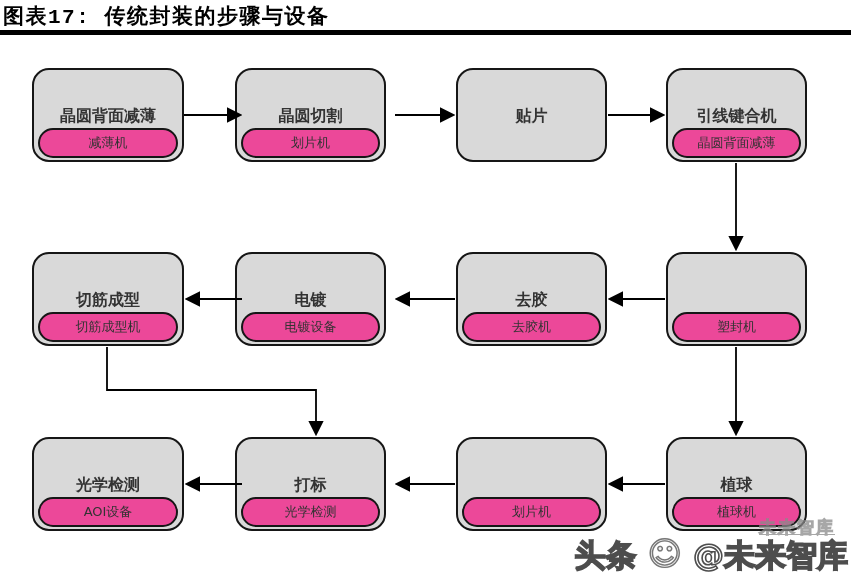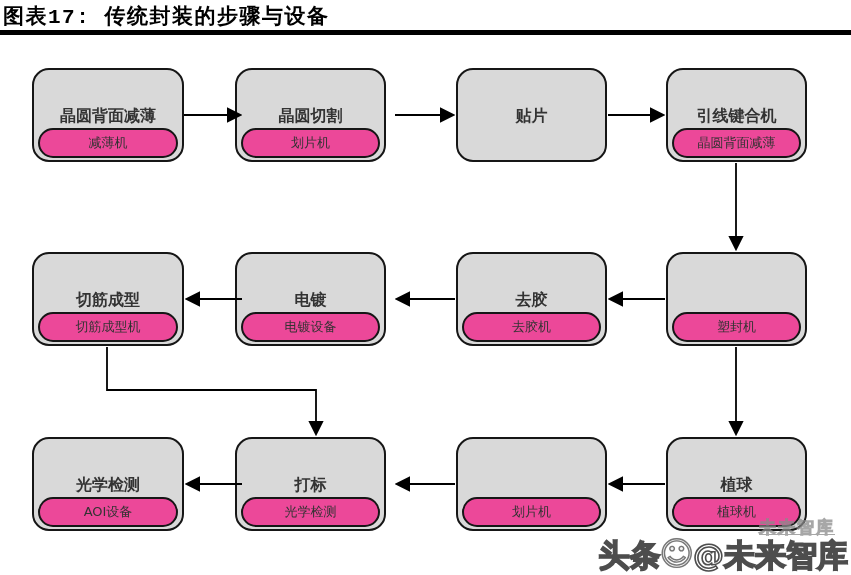--- a/index.html
+++ b/index.html
@@ -40,21 +40,21 @@
     display: flex; align-items: center; justify-content: center;
     font-size: 13px; color: #333; white-space: nowrap;
   }
 
   
   .arrows { position: absolute; left: 0; top: 0; width: 851px; height: 575px; pointer-events: none; }
 
   
   .watermark {
     position: absolute; right: 3px; bottom: 1px;
-    display: flex; align-items: center; gap: 1px;
+    display: flex; align-items: center; gap: 13px;
     font-size: 31px; font-weight: bold; line-height: 1;
     color: #ffffff; -webkit-text-stroke: 1.6px #4d4d4d;
     text-shadow: 0 0 1px #555; white-space: nowrap;
   }
   .watermark .smiley {
     font-size: 33px; color: #f2f2f2; -webkit-text-stroke: 1.4px #777;
     margin: 0 -2px 4px -2px;
   }
   .wm-overlay {
     position: absolute; right: 16px; bottom: 36px;

